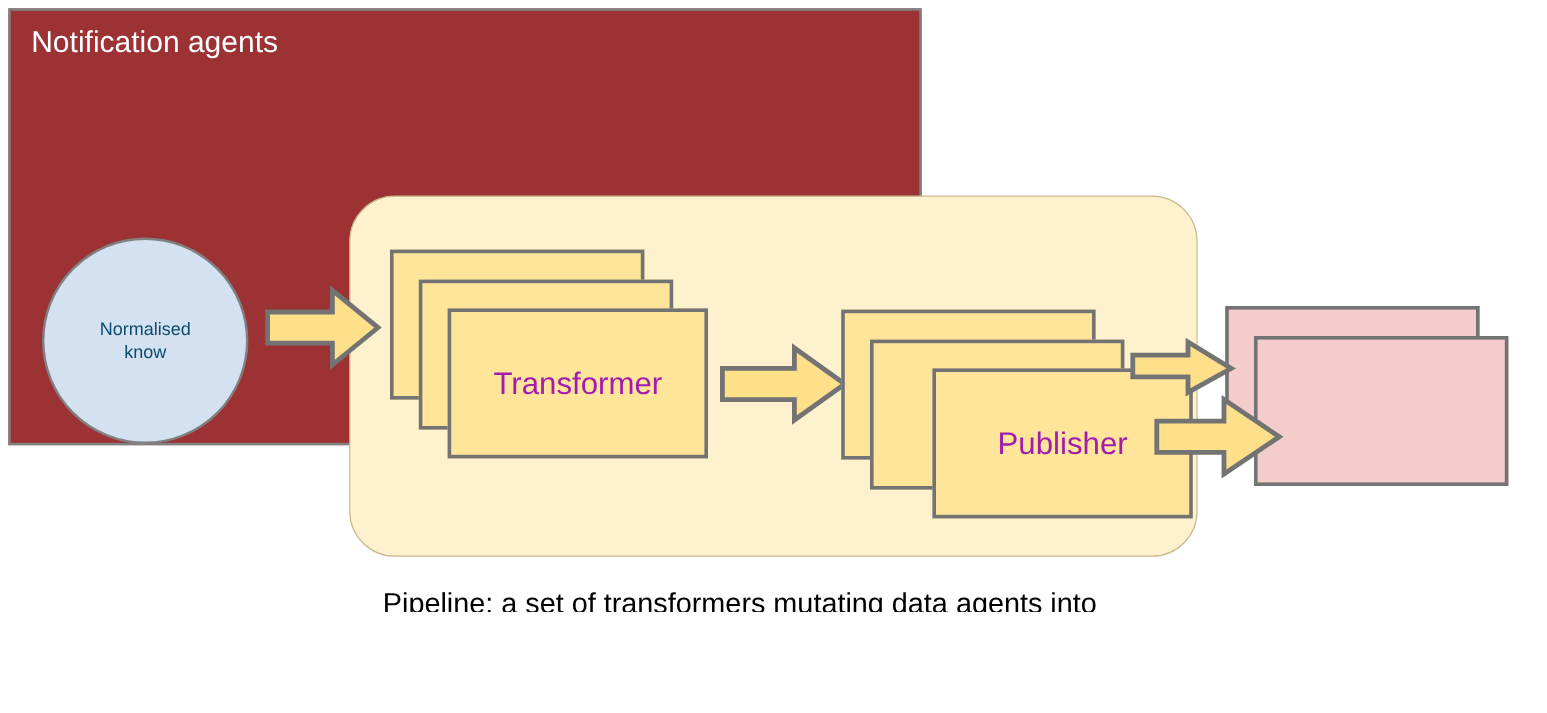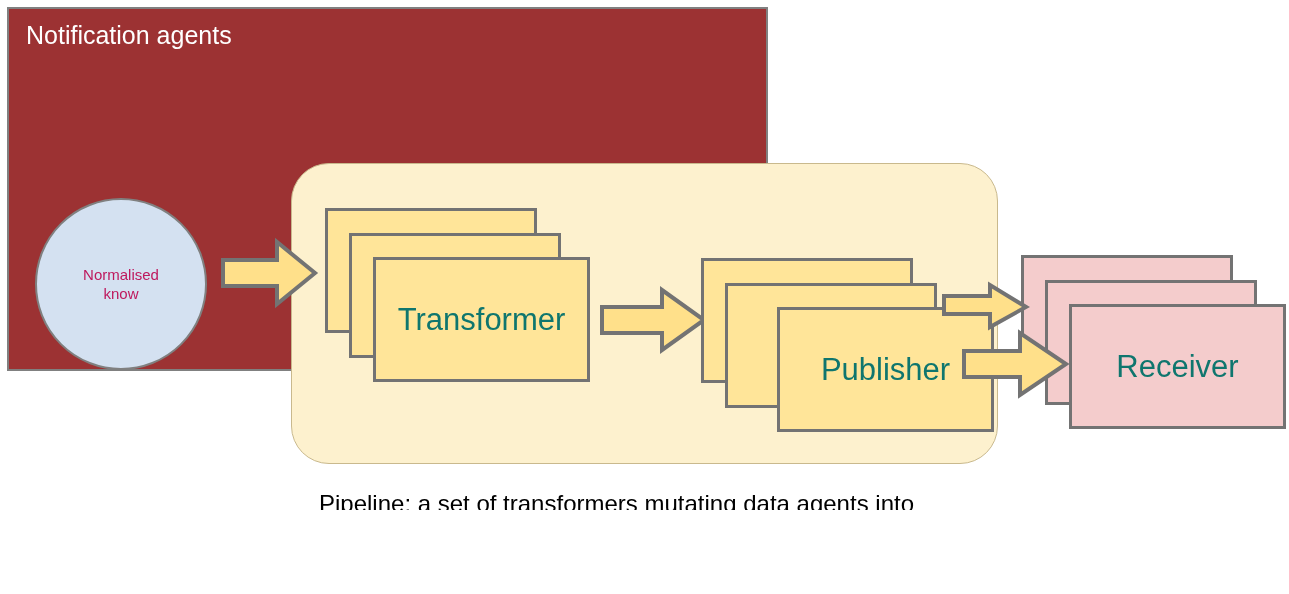--- a/index.html
+++ b/index.html
@@ -49,21 +49,21 @@
     border: 2px solid #808080;
     box-sizing: border-box;
     display: flex;
     align-items: center;
     justify-content: center;
   }
   #normalised-label {
     text-align: center;
     font-size: 15px;
     line-height: 19px;
-    color: #be185d;
+    color: #0c4a6e;
   }
 
   
   #pipeline-box {
     left: 291px;
     top: 163px;
     width: 707px;
     height: 301px;
     background: #fdf1ce;
     border: 1px solid #c9b98d;
@@ -75,22 +75,22 @@
   .card {
     background: #ffe599;
     border: 3px solid #737373;
     box-sizing: border-box;
     display: flex;
     align-items: center;
     justify-content: center;
   }
   .card-pink { background: #f4cccc; }
   .card-label {
-    font-size: 31px;
-    color: #0f766e;
+    font-size: 26px;
+    color: #a21caf;
     white-space: nowrap;
   }
 
   
   #transformer-c3 { left: 325px; top: 208px;  width: 212px; height: 125px; }
   #transformer-c2 { left: 349px; top: 233px;  width: 212px; height: 125px; }
   #transformer-c1 { left: 373px; top: 257px;  width: 217px; height: 125px; }
 
   
   #publisher-c3 { left: 701px; top: 258px; width: 212px; height: 125px; }
@@ -168,19 +168,16 @@
       <polygon points="2,13 48,13 48,2 84,24 48,44 48,31 2,31" fill="#ffe08a" stroke="#737373" stroke-width="4" stroke-linejoin="miter"></polygon>
     </svg>
   </div>
 
   <div class="abs" id="arrow-out-bot">
     <svg class="arrow-svg" width="106" height="66" viewBox="0 0 106 66">
       <polygon points="2,20 58,20 58,2 104,33 58,64 58,46 2,46" fill="#ffe08a" stroke="#737373" stroke-width="4" stroke-linejoin="miter"></polygon>
     </svg>
   </div>
 
-  <div class="abs card card-pink" id="receiver-c1">
-    <span class="card-label">Receiver</span>
-  </div>
 
   <div class="abs" id="caption">Pipeline: a set of transformers mutating data agents into something that publishers know how to send to external systems.</div>
 
 </div>
 
 </body></html>

